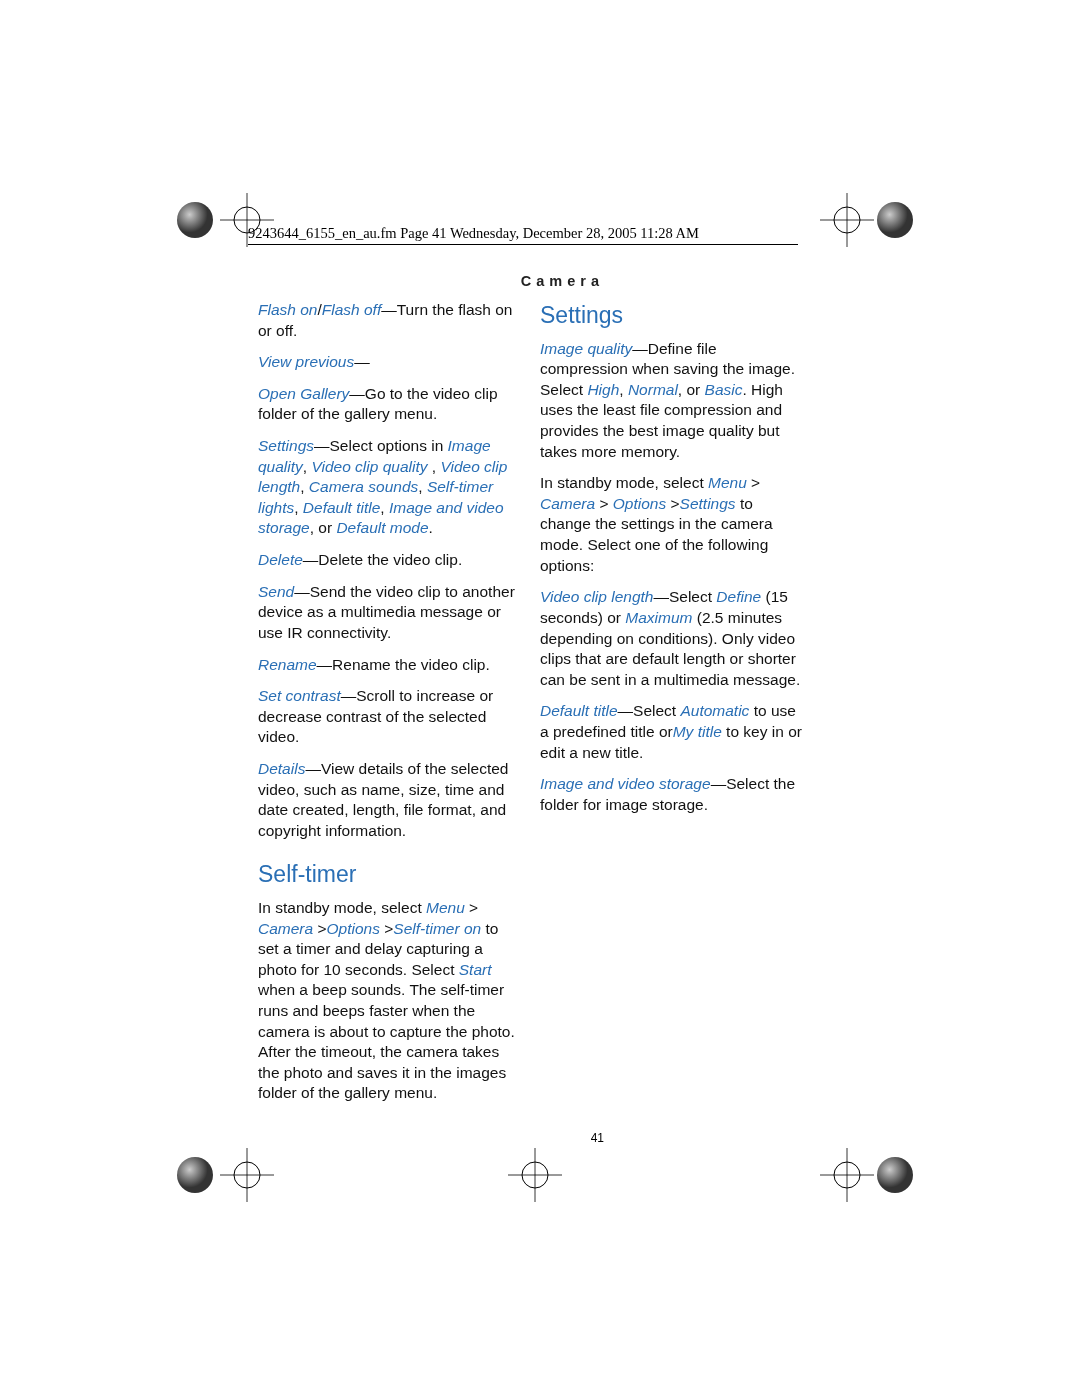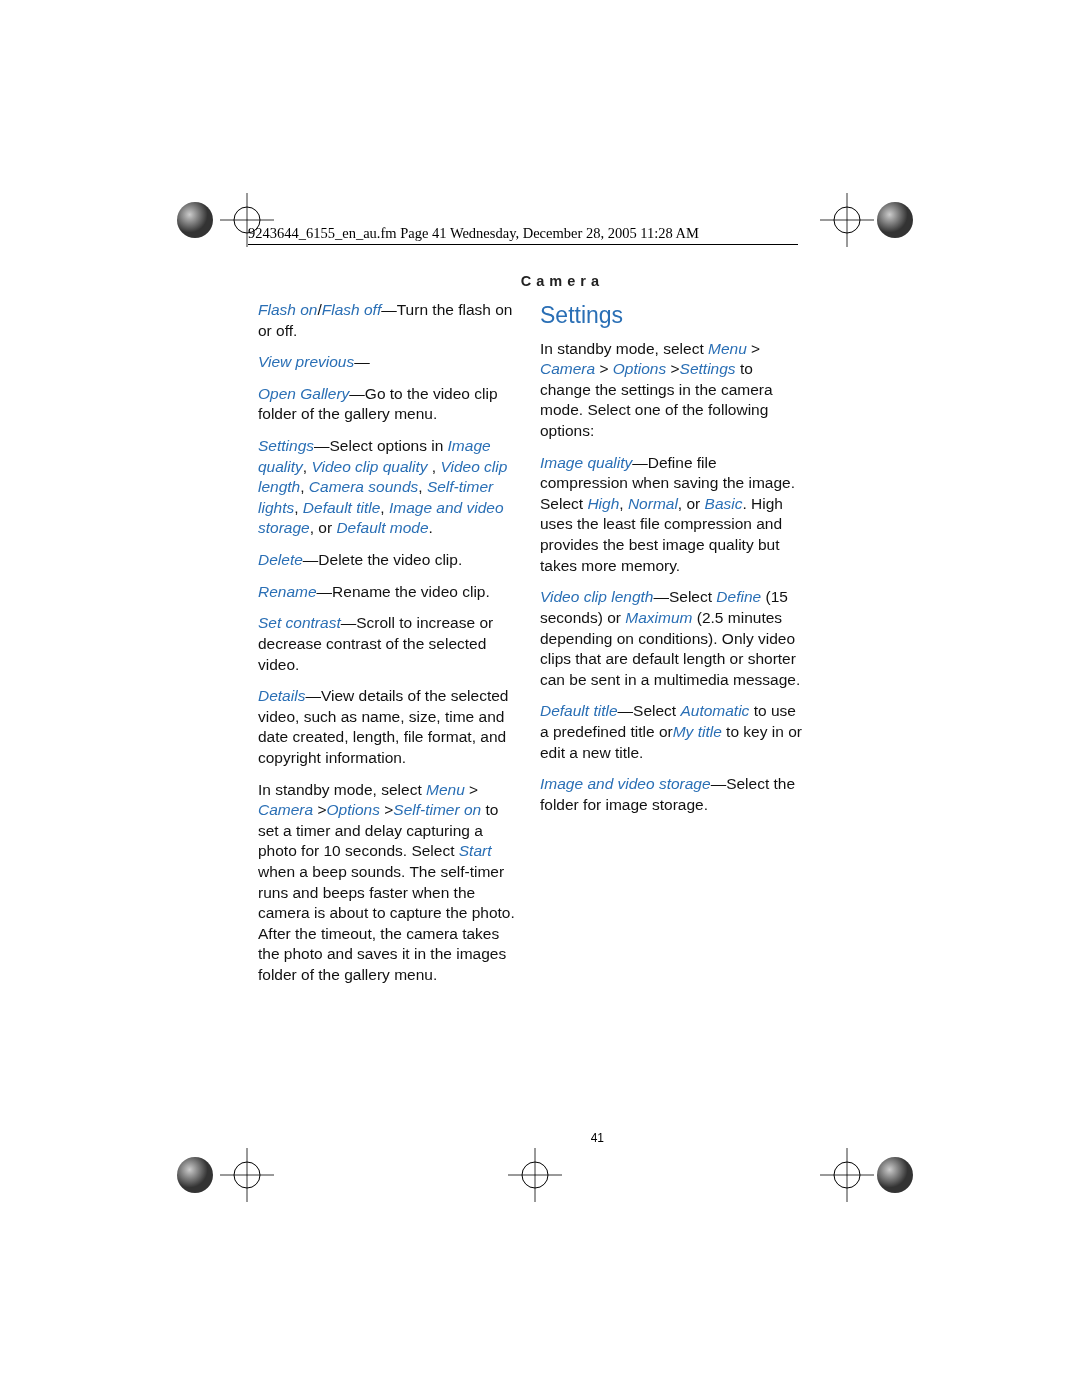--- a/index.html
+++ b/index.html
@@ -169,30 +169,32 @@
   <div class="section-tag">Camera</div>
 
   <div class="content">
 
     <div class="col">
       <p><span class="em">Flash on</span>/<span class="em">Flash off</span><span>—Turn the flash on or off.</span></p>
       <p><span class="em">View previous</span><span>—</span></p>
       <p><span class="em">Open Gallery</span><span>—Go to the video clip folder of the gallery menu.</span></p>
       <p><span class="em">Settings</span><span>—Select options in </span><span class="em">Image quality</span><span>, </span><span class="em">Video clip quality </span><span>, </span><span class="em">Video clip length</span><span>, </span><span class="em">Camera sounds</span><span>, </span><span class="em">Self-timer lights</span><span>, </span><span class="em">Default title</span><span>, </span><span class="em">Image and video storage</span><span>, or </span><span class="em">Default mode</span><span>.</span></p>
       <p><span class="em">Delete</span><span>—Delete the video clip.</span></p>
+      <p><span class="em">Send</span><span>—Send the video clip to another device as a multimedia message or use IR connectivity.</span></p>
       <p><span class="em">Rename</span><span>—Rename the video clip.</span></p>
       <p><span class="em">Set contrast</span><span>—Scroll to increase or decrease contrast of the selected video.</span></p>
       <p><span class="em">Details</span><span>—View details of the selected video, such as name, size, time and date created, length, file format, and copyright information.</span></p>
+      <h2 class="sect">Self-timer</h2>
       <p><span>In standby mode, select </span><span class="em">Menu</span><span> &gt; </span><span class="em">Camera </span><span>&gt;</span><span class="em">Options </span><span>&gt;</span><span class="em">Self-timer on</span><span> to set a timer and delay capturing a photo for 10 seconds. Select </span><span class="em">Start</span><span> when a beep sounds. The self-timer runs and beeps faster when the camera is about to capture the photo. After the timeout, the camera takes the photo and saves it in the images folder of the gallery menu.</span></p>
     </div>
 
     <div class="col">
       <h2 class="sect first-right">Settings</h2>
+      <p><span class="em">Image quality</span><span>—Define file compression when saving the image. Select </span><span class="em">High</span><span>, </span><span class="em">Normal</span><span>, or </span><span class="em">Basic</span><span>. High uses the least file compression and provides the best image quality but takes more memory.</span></p>
       <p><span>In standby mode, select </span><span class="em">Menu</span><span> &gt; </span><span class="em">Camera</span><span> &gt; </span><span class="em">Options </span><span>&gt;</span><span class="em">Settings</span><span> to change the settings in the camera mode. Select one of the following options:</span></p>
-      <p><span class="em">Image quality</span><span>—Define file compression when saving the image. Select </span><span class="em">High</span><span>, </span><span class="em">Normal</span><span>, or </span><span class="em">Basic</span><span>. High uses the least file compression and provides the best image quality but takes more memory.</span></p>
       <p><span class="em">Video clip length</span><span>—Select </span><span class="em">Define</span><span> (15 seconds) or </span><span class="em">Maximum</span><span> (2.5 minutes depending on conditions). Only video clips that are default length or shorter can be sent in a multimedia message.</span></p>
       <p><span class="em">Default title</span><span>—Select </span><span class="em">Automatic</span><span> to use a predefined title or</span><span class="em">My title</span><span> to key in or edit a new title.</span></p>
       <p><span class="em">Image and video storage</span><span>—Select the folder for image storage.</span></p>
     </div>
   </div>
 
   <div class="page-num">41</div>
 </div>
 
 </body></html>

